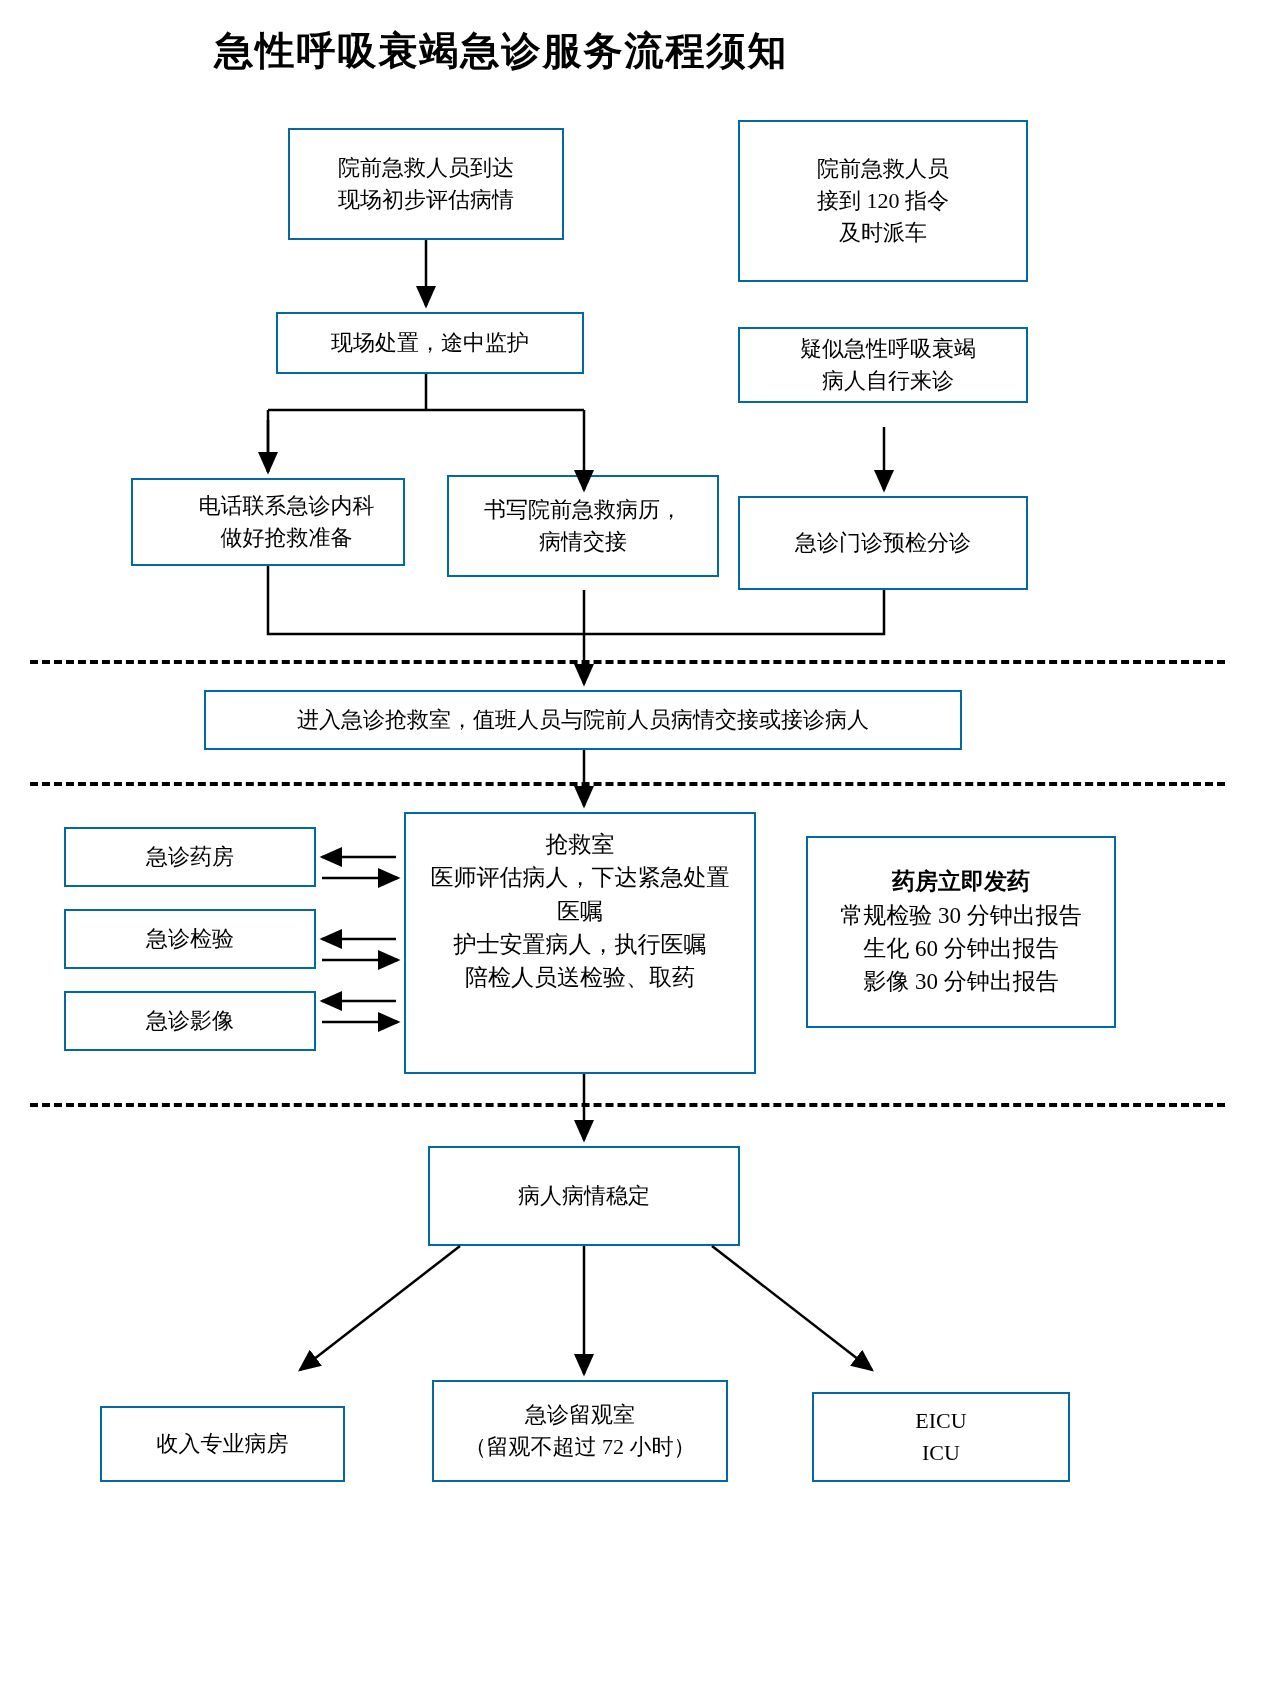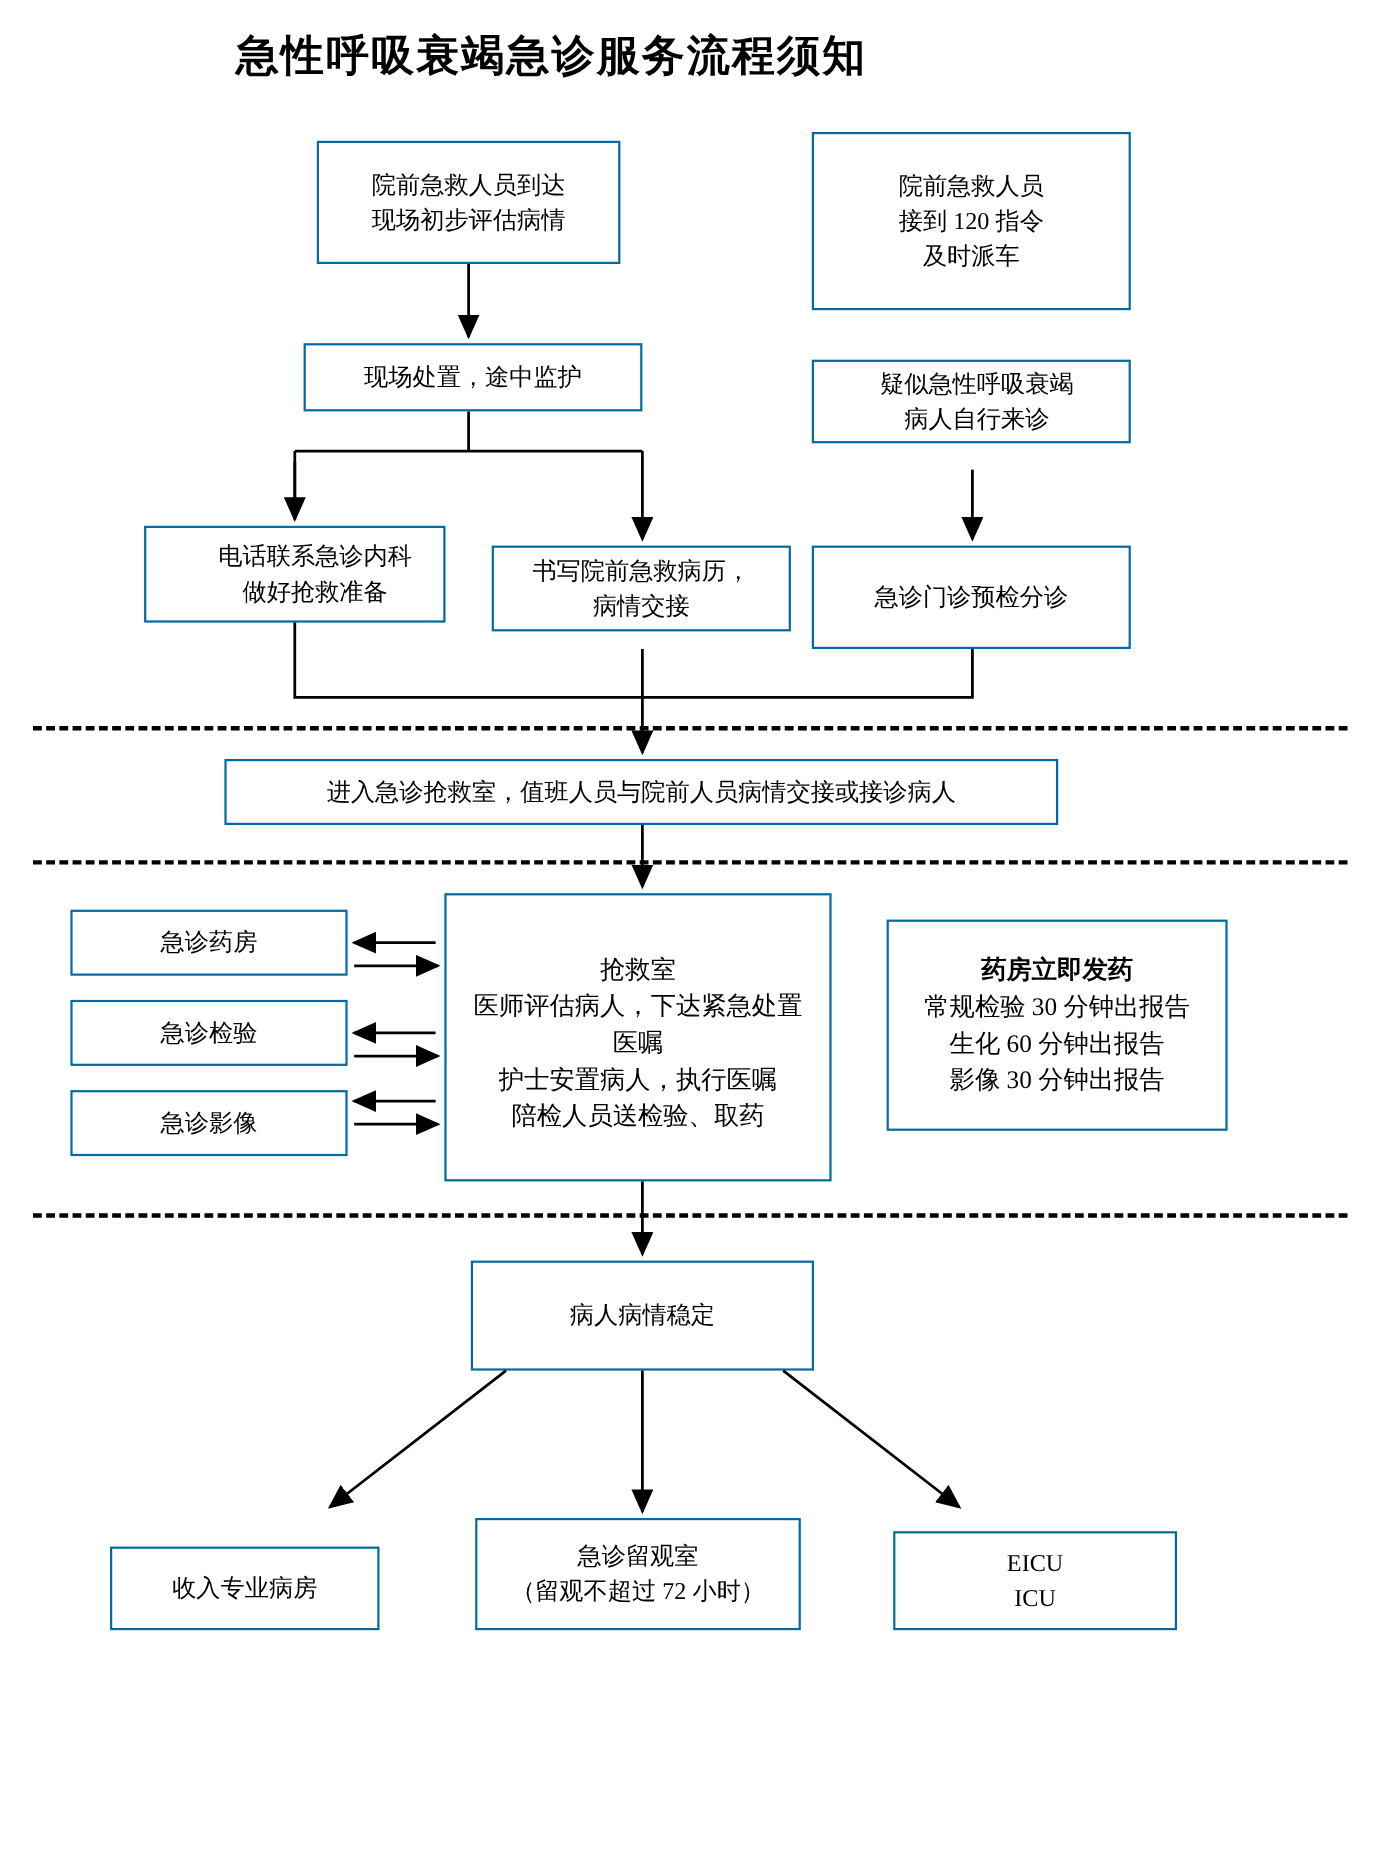--- a/index.html
+++ b/index.html
@@ -107,21 +107,21 @@
     </div>
   </div>
 
   <div class="box" style="left:131px; top:478px; width:274px; height:88px;padding-left:43px;">
     <div class="lines">
       <span class="l">电话联系急诊内科</span>
       <span class="l">做好抢救准备</span>
     </div>
   </div>
 
-  <div class="box" style="left:447px; top:496px; width:272px; height:78px;">
+  <div class="box" style="left:447px; top:475px; width:272px; height:102px;">
     <div class="lines">
       <span class="l">书写院前急救病历，</span>
       <span class="l">病情交接</span>
     </div>
   </div>
 
   <div class="box" style="left:738px; top:496px; width:290px; height:94px;align-items:center;">
     <div class="lines">
       <span class="l">急诊门诊预检分诊</span>
     </div>
@@ -144,21 +144,21 @@
       <span class="l">急诊检验</span>
     </div>
   </div>
 
   <div class="box" style="left:64px; top:991px; width:252px; height:60px;">
     <div class="lines">
       <span class="l">急诊影像</span>
     </div>
   </div>
 
-  <div class="box bigtext" style="left:404px; top:812px; width:352px; height:262px; align-items:center; padding-top:14px;">
+  <div class="box bigtext" style="left:404px; top:812px; width:352px; height:262px; align-items:flex-start; padding-top:14px;">
     <div class="lines">
       <span class="l">抢救室</span>
       <span class="l">医师评估病人，下达紧急处置</span>
       <span class="l">医嘱</span>
       <span class="l">护士安置病人，执行医嘱</span>
       <span class="l">陪检人员送检验、取药</span>
     </div>
   </div>
 
   <div class="box bigtext" style="left:806px; top:836px; width:310px; height:192px;">

